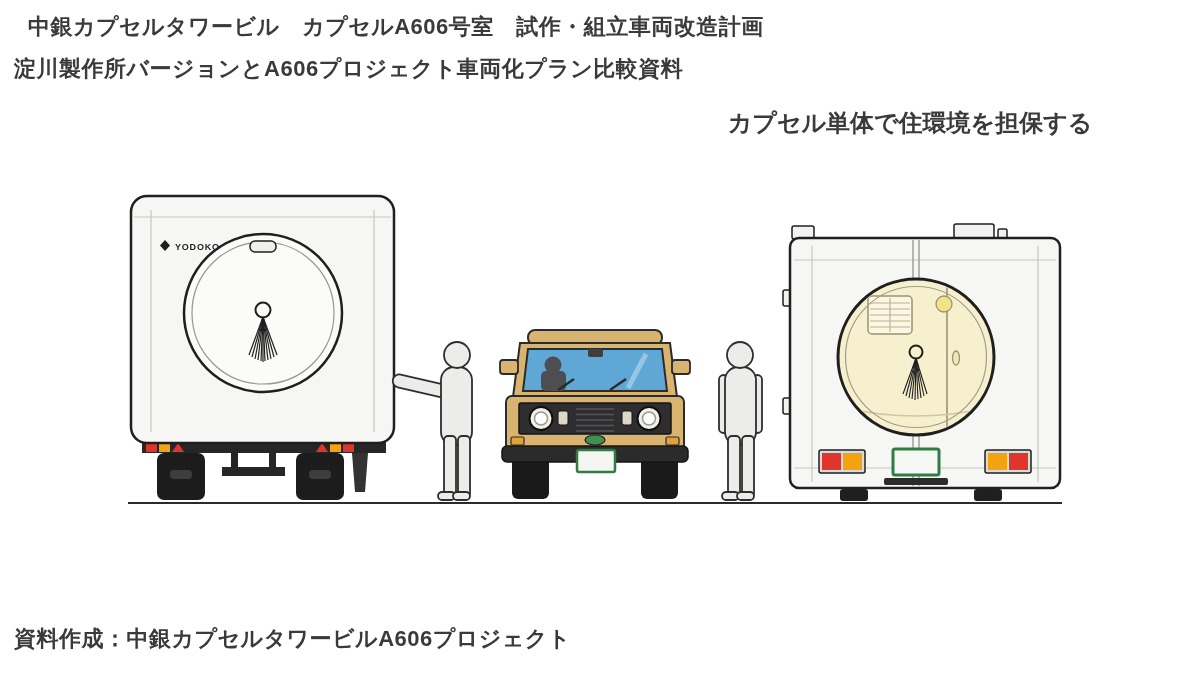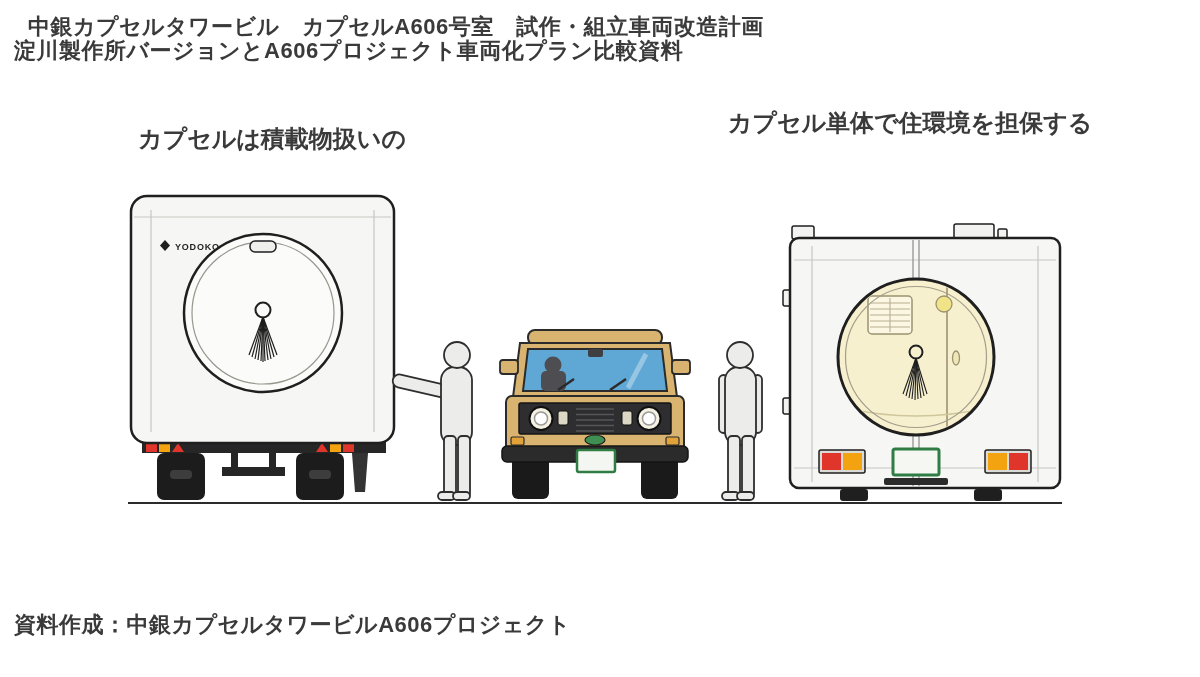--- a/index.html
+++ b/index.html
@@ -195,23 +195,22 @@
     <rect x="988" y="453" width="19" height="17" fill="#f2a30f"></rect>
     <rect x="1009" y="453" width="19" height="17" fill="#e0352b"></rect>
     <rect x="893" y="449" width="46" height="26" rx="2" fill="#f5f8f2" stroke="#2f7d44" stroke-width="3"></rect>
     <rect x="884" y="478" width="64" height="7" rx="2" fill="#2b2b2b"></rect>
     <rect x="840" y="489" width="28" height="12" rx="3" fill="#1f1f1f"></rect>
     <rect x="974" y="489" width="28" height="12" rx="3" fill="#1f1f1f"></rect>
   </g>
 </svg>
 
 <div class="abs title" style="left:28px; top:12px;">中銀カプセルタワービル　カプセルA606号室　試作・組立車両改造計画</div>
-<div class="abs title" style="left:14px; top:36px;text-align:center;">淀川製作所バージョンとA606プロジェクト車両化プラン比較資料</div>
+<div class="abs title" style="left:14px; top:54px;text-align:center;">淀川製作所バージョンとA606プロジェクト車両化プラン比較資料</div>
 
 <div class="abs annotation" style="left:72px; top:120px; width:400px;">
-  <div>カプセルは積載物扱いの</div>
 </div>
 
 <div class="abs annotation" style="left:700px; top:104px; width:420px;">
   <div>カプセル単体で住環境を担保する</div>
 </div>
 
-<div class="abs title" style="left:14px; top:610px;">資料作成：中銀カプセルタワービルA606プロジェクト</div>
+<div class="abs title" style="left:14px; top:624px;">資料作成：中銀カプセルタワービルA606プロジェクト</div>
 
 </body></html>

